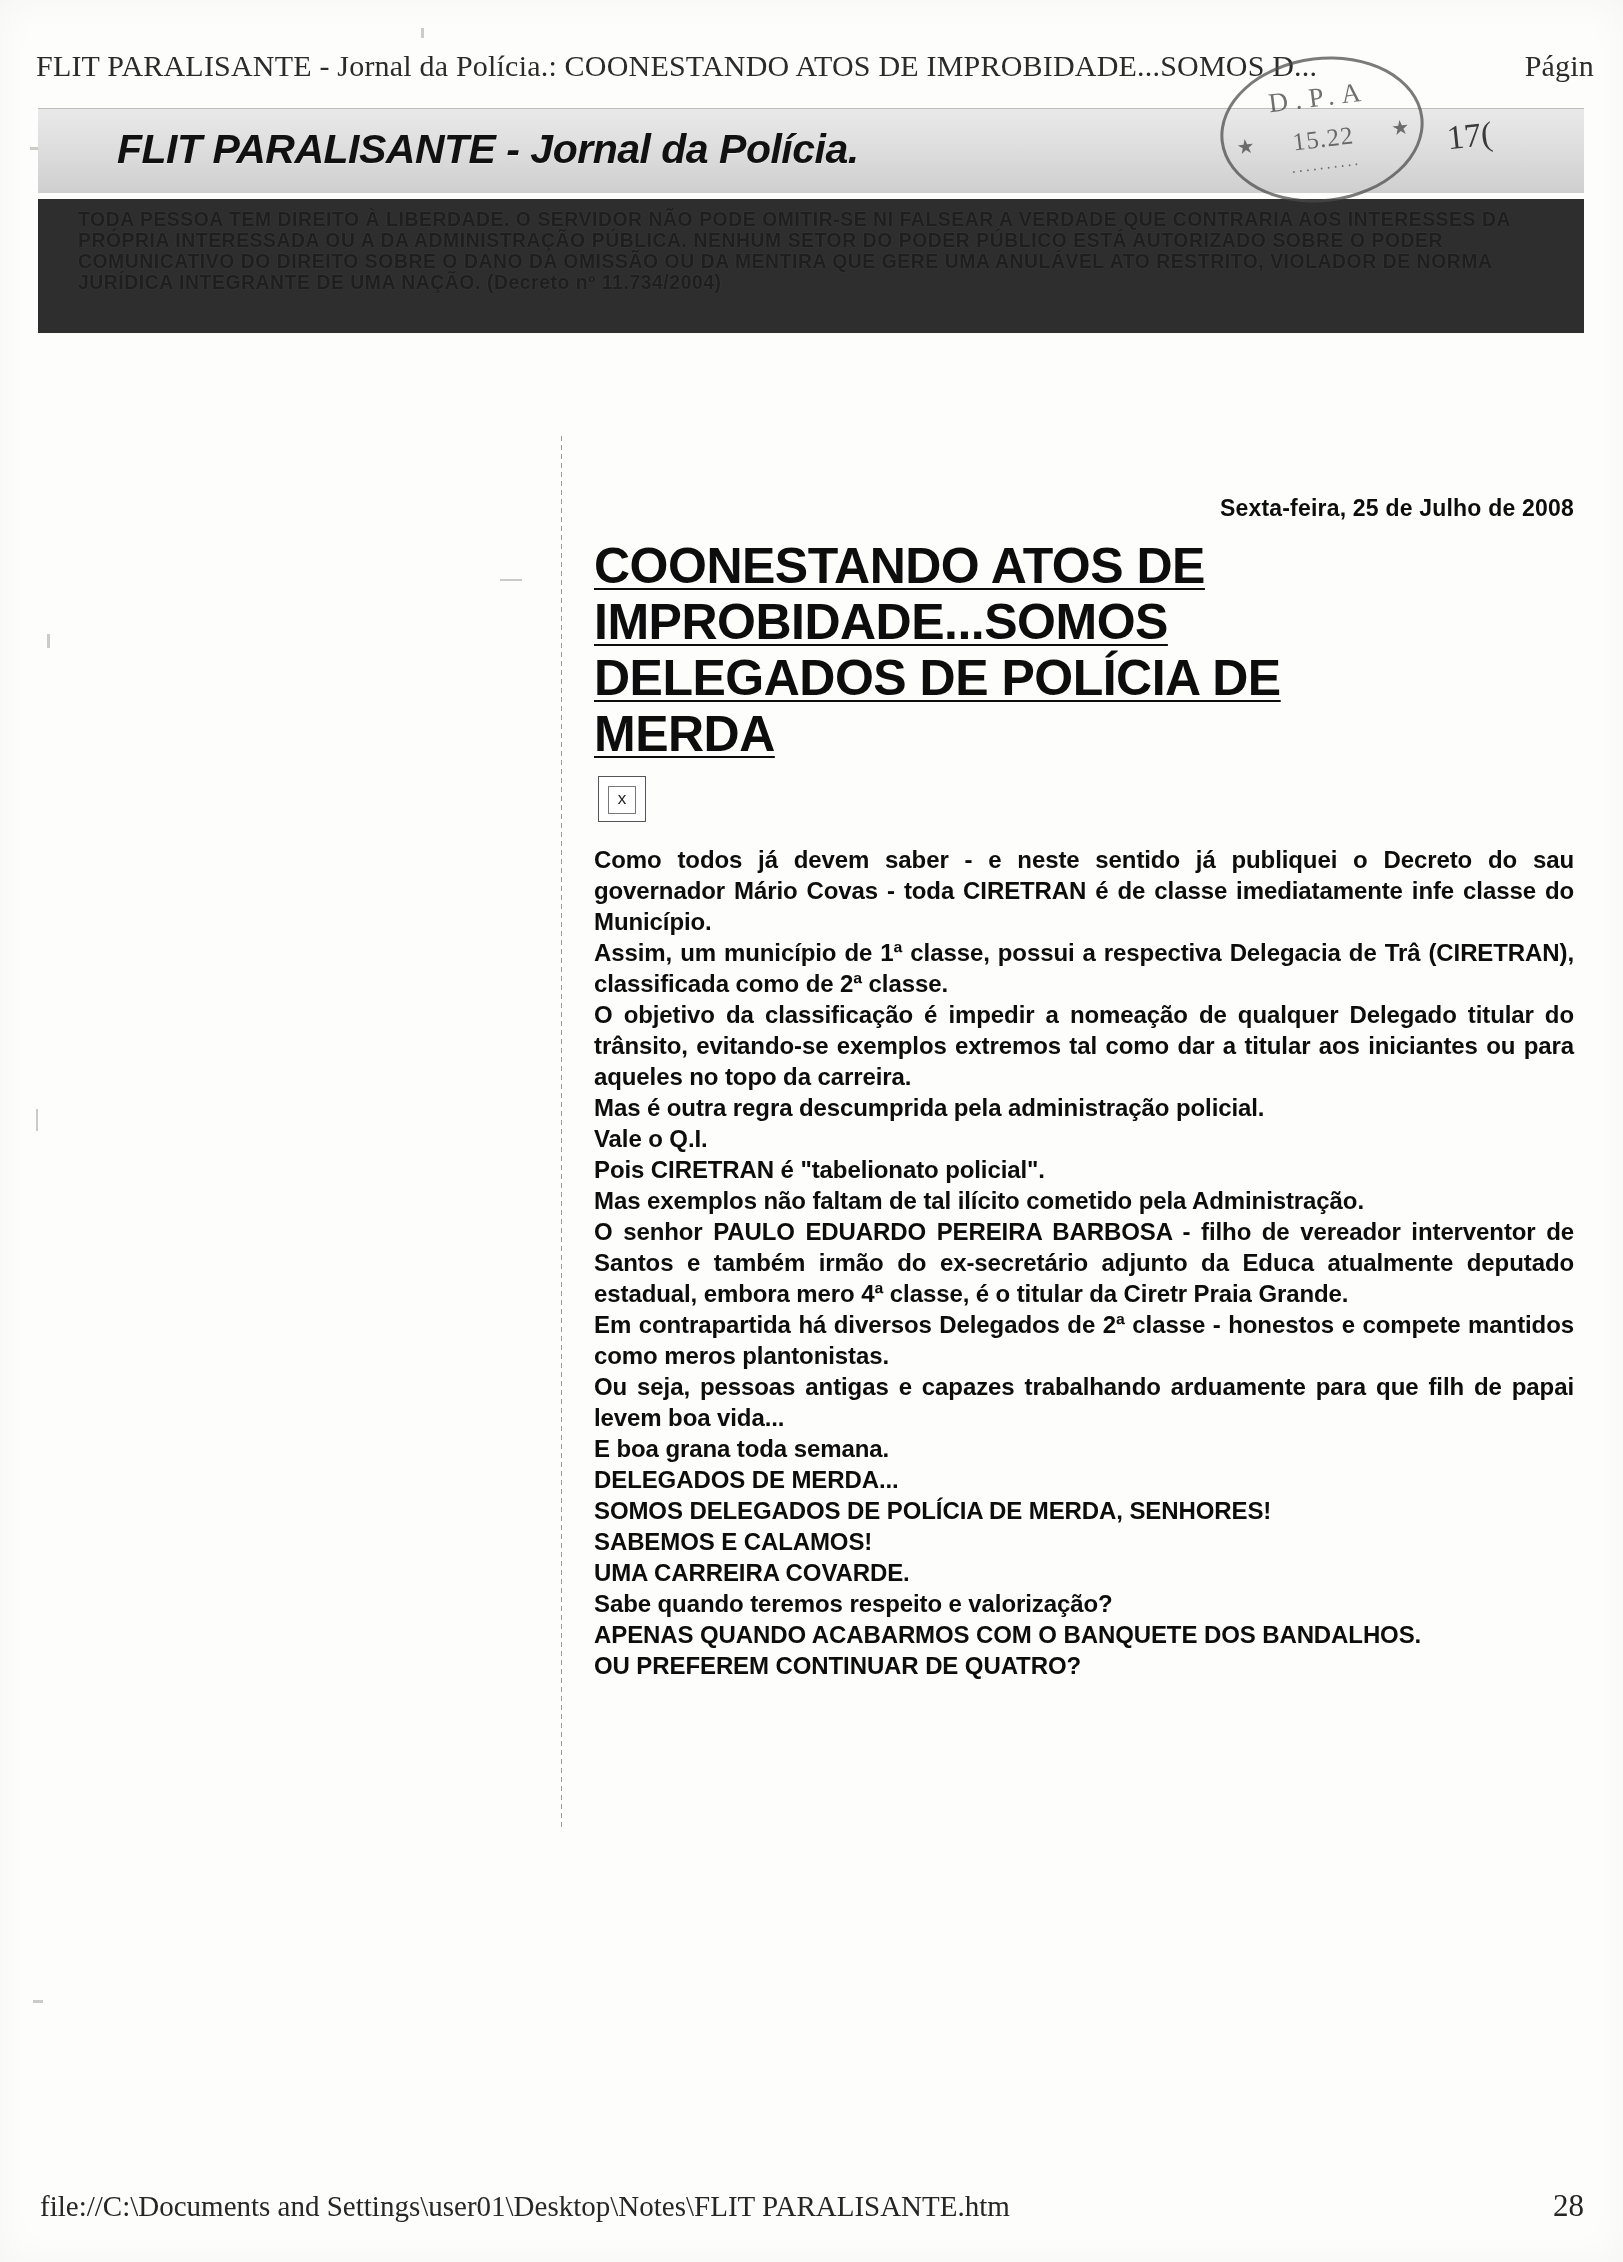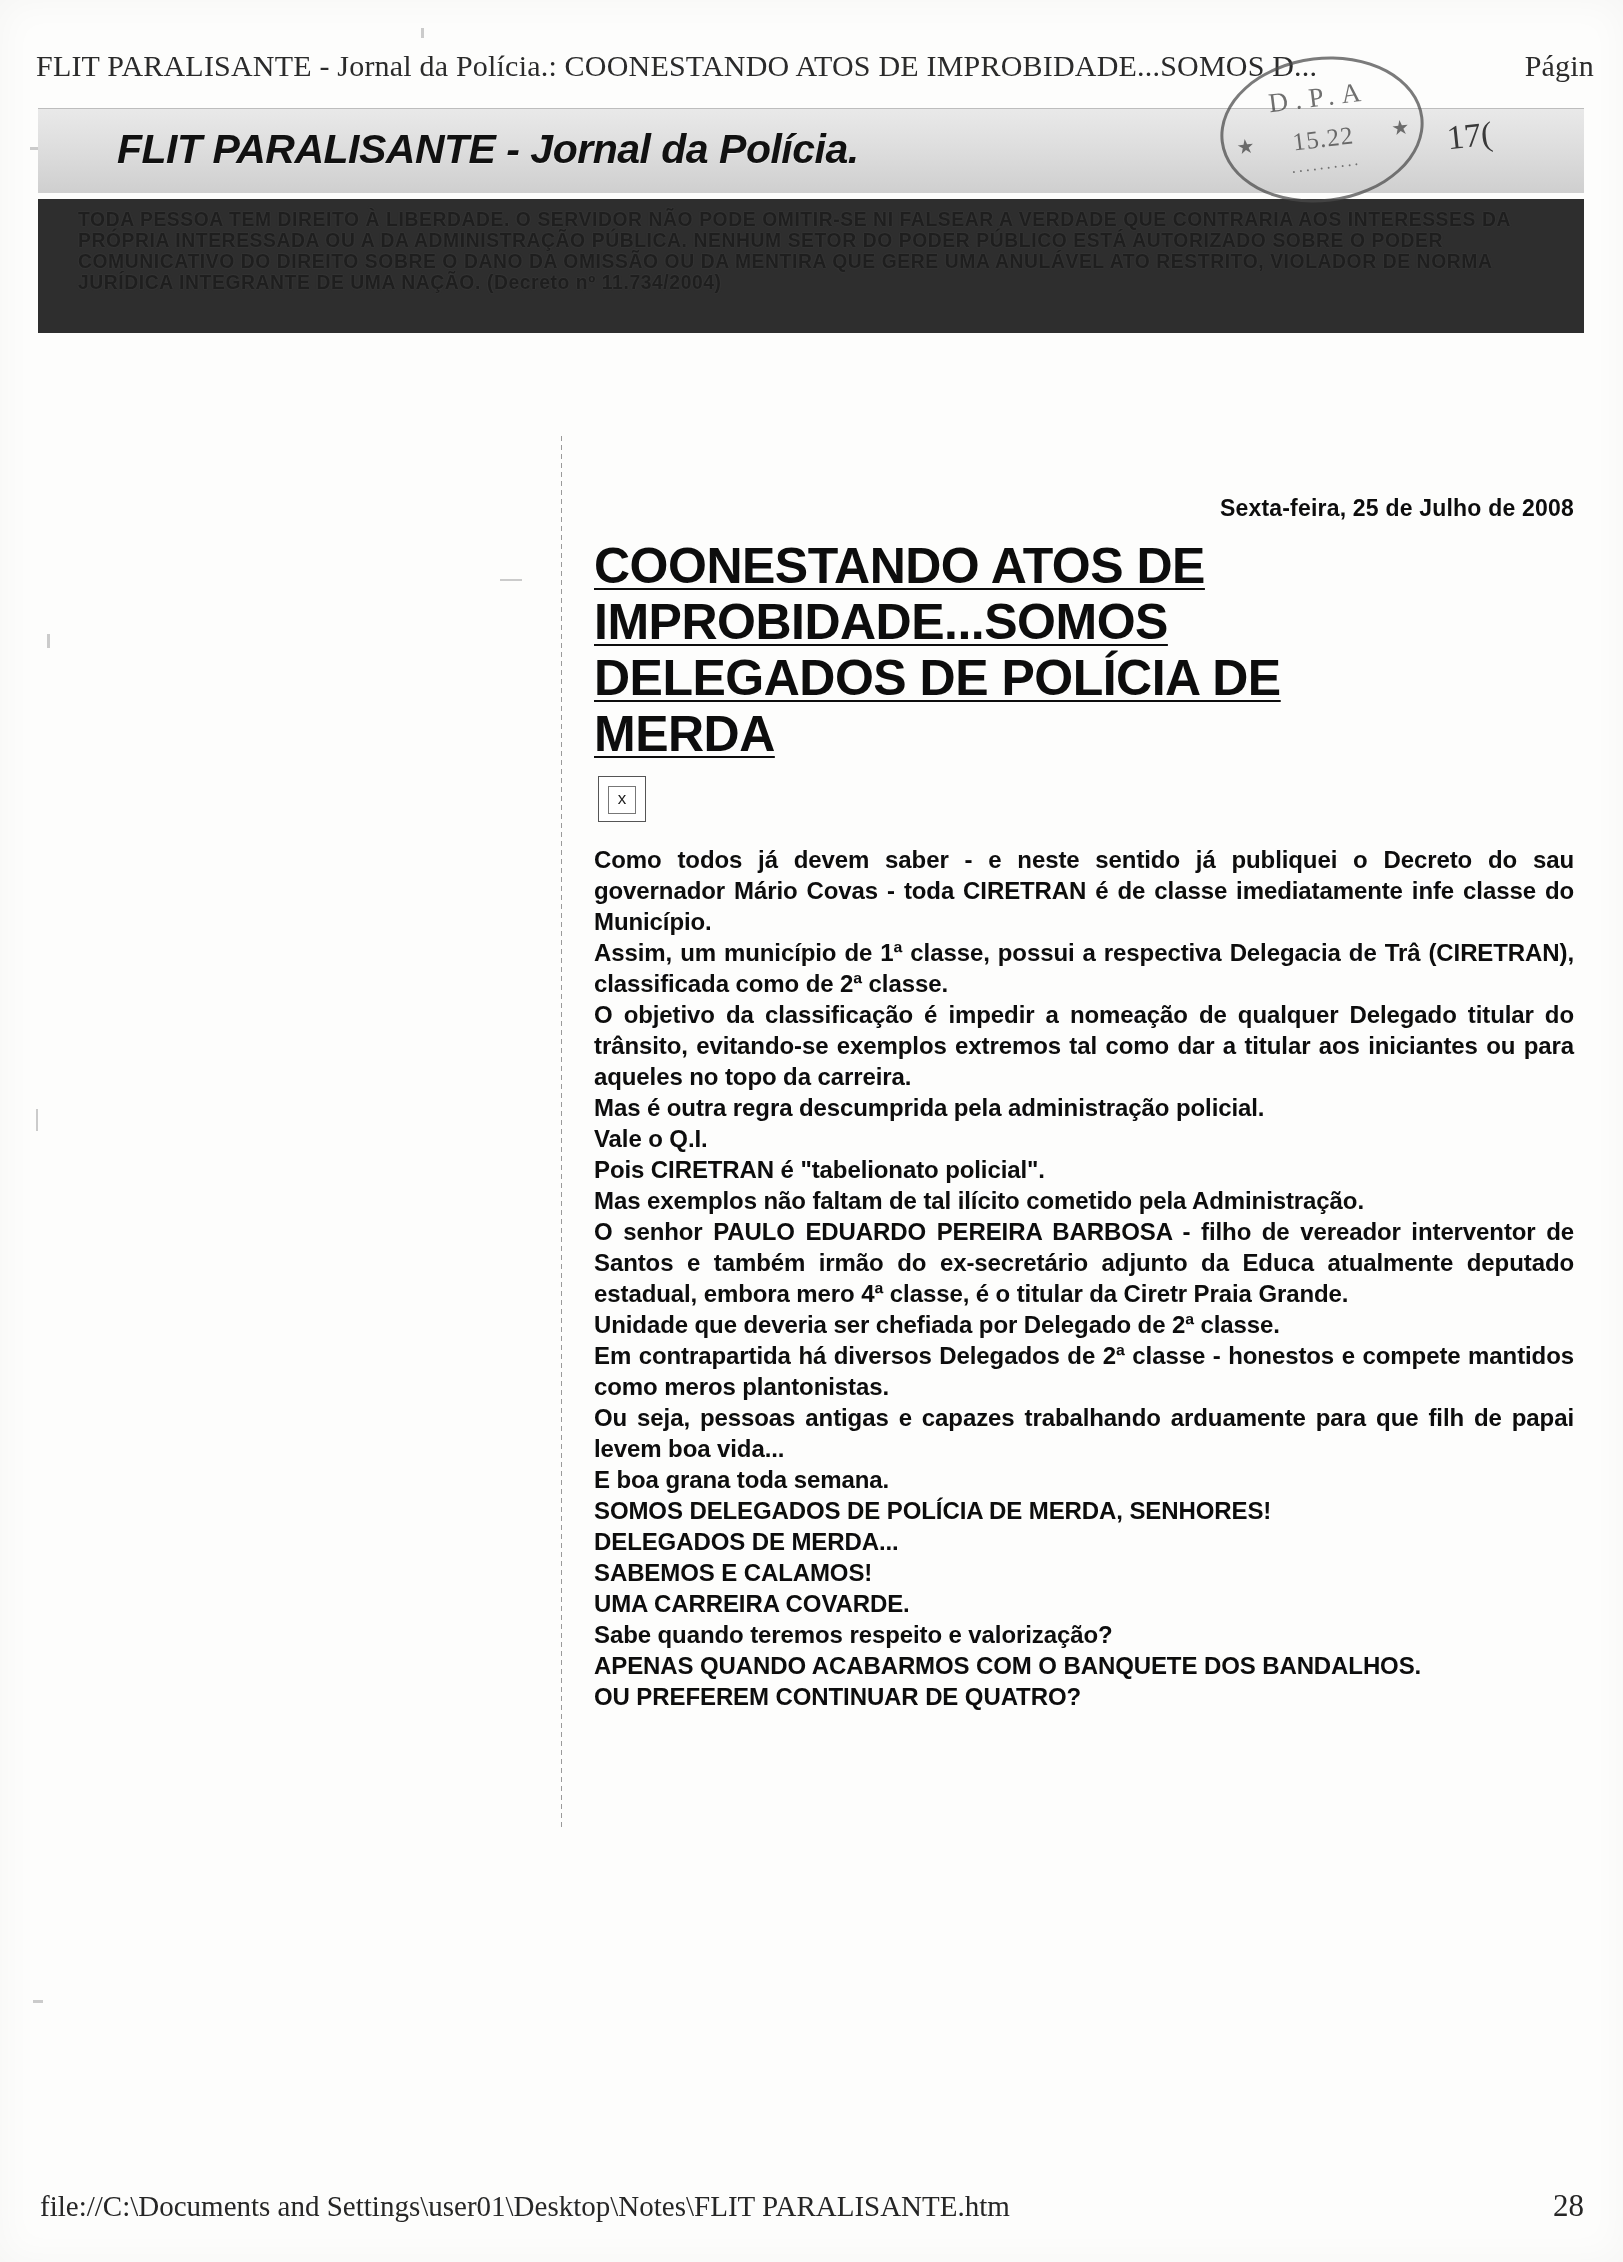--- a/index.html
+++ b/index.html
@@ -306,26 +306,25 @@
     </div>
     <div class="body-copy">
       <p class="justify">Como todos já devem saber - e neste sentido já publiquei o Decreto do sau governador Mário Covas - toda CIRETRAN é de classe imediatamente infe classe do Município.</p>
       <p class="justify">Assim, um município de 1ª classe, possui a respectiva Delegacia de Trâ (CIRETRAN), classificada como de 2ª classe.</p>
       <p class="justify">O objetivo da classificação é impedir a nomeação de qualquer Delegado titular do trânsito, evitando-se exemplos extremos tal como dar a titular aos iniciantes ou para aqueles no topo da carreira.</p>
       <p>Mas é outra regra descumprida pela administração policial.</p>
       <p>Vale o Q.I.</p>
       <p>Pois CIRETRAN é "tabelionato policial".</p>
       <p>Mas exemplos não faltam de tal ilícito cometido pela Administração.</p>
       <p class="justify">O senhor PAULO EDUARDO PEREIRA BARBOSA - filho de vereador interventor de Santos e também irmão do ex-secretário adjunto da Educa atualmente deputado estadual, embora mero 4ª classe, é o titular da Ciretr Praia Grande.</p>
-      <p>Unidade que deveria ser chefiada por Delegado de 2ª classe.</p>
       <p class="justify">Em contrapartida há diversos Delegados de 2ª classe - honestos e compete mantidos como meros plantonistas.</p>
       <p class="justify">Ou seja, pessoas antigas e capazes trabalhando arduamente para que filh de papai levem boa vida...</p>
       <p>E boa grana toda semana.</p>
+      <p>DELEGADOS DE MERDA...</p>
       <p>SOMOS DELEGADOS DE POLÍCIA DE MERDA, SENHORES!</p>
-      <p>DELEGADOS DE MERDA...</p>
       <p>SABEMOS E CALAMOS!</p>
       <p>UMA CARREIRA COVARDE.</p>
       <p>Sabe quando teremos respeito e valorização?</p>
       <p>APENAS QUANDO ACABARMOS COM O BANQUETE DOS BANDALHOS.</p>
       <p>OU PREFEREM CONTINUAR DE QUATRO?</p>
     </div>
   </div>
 
   <div class="footer">
     <span>file://C:\Documents and Settings\user01\Desktop\Notes\FLIT PARALISANTE.htm</span>

